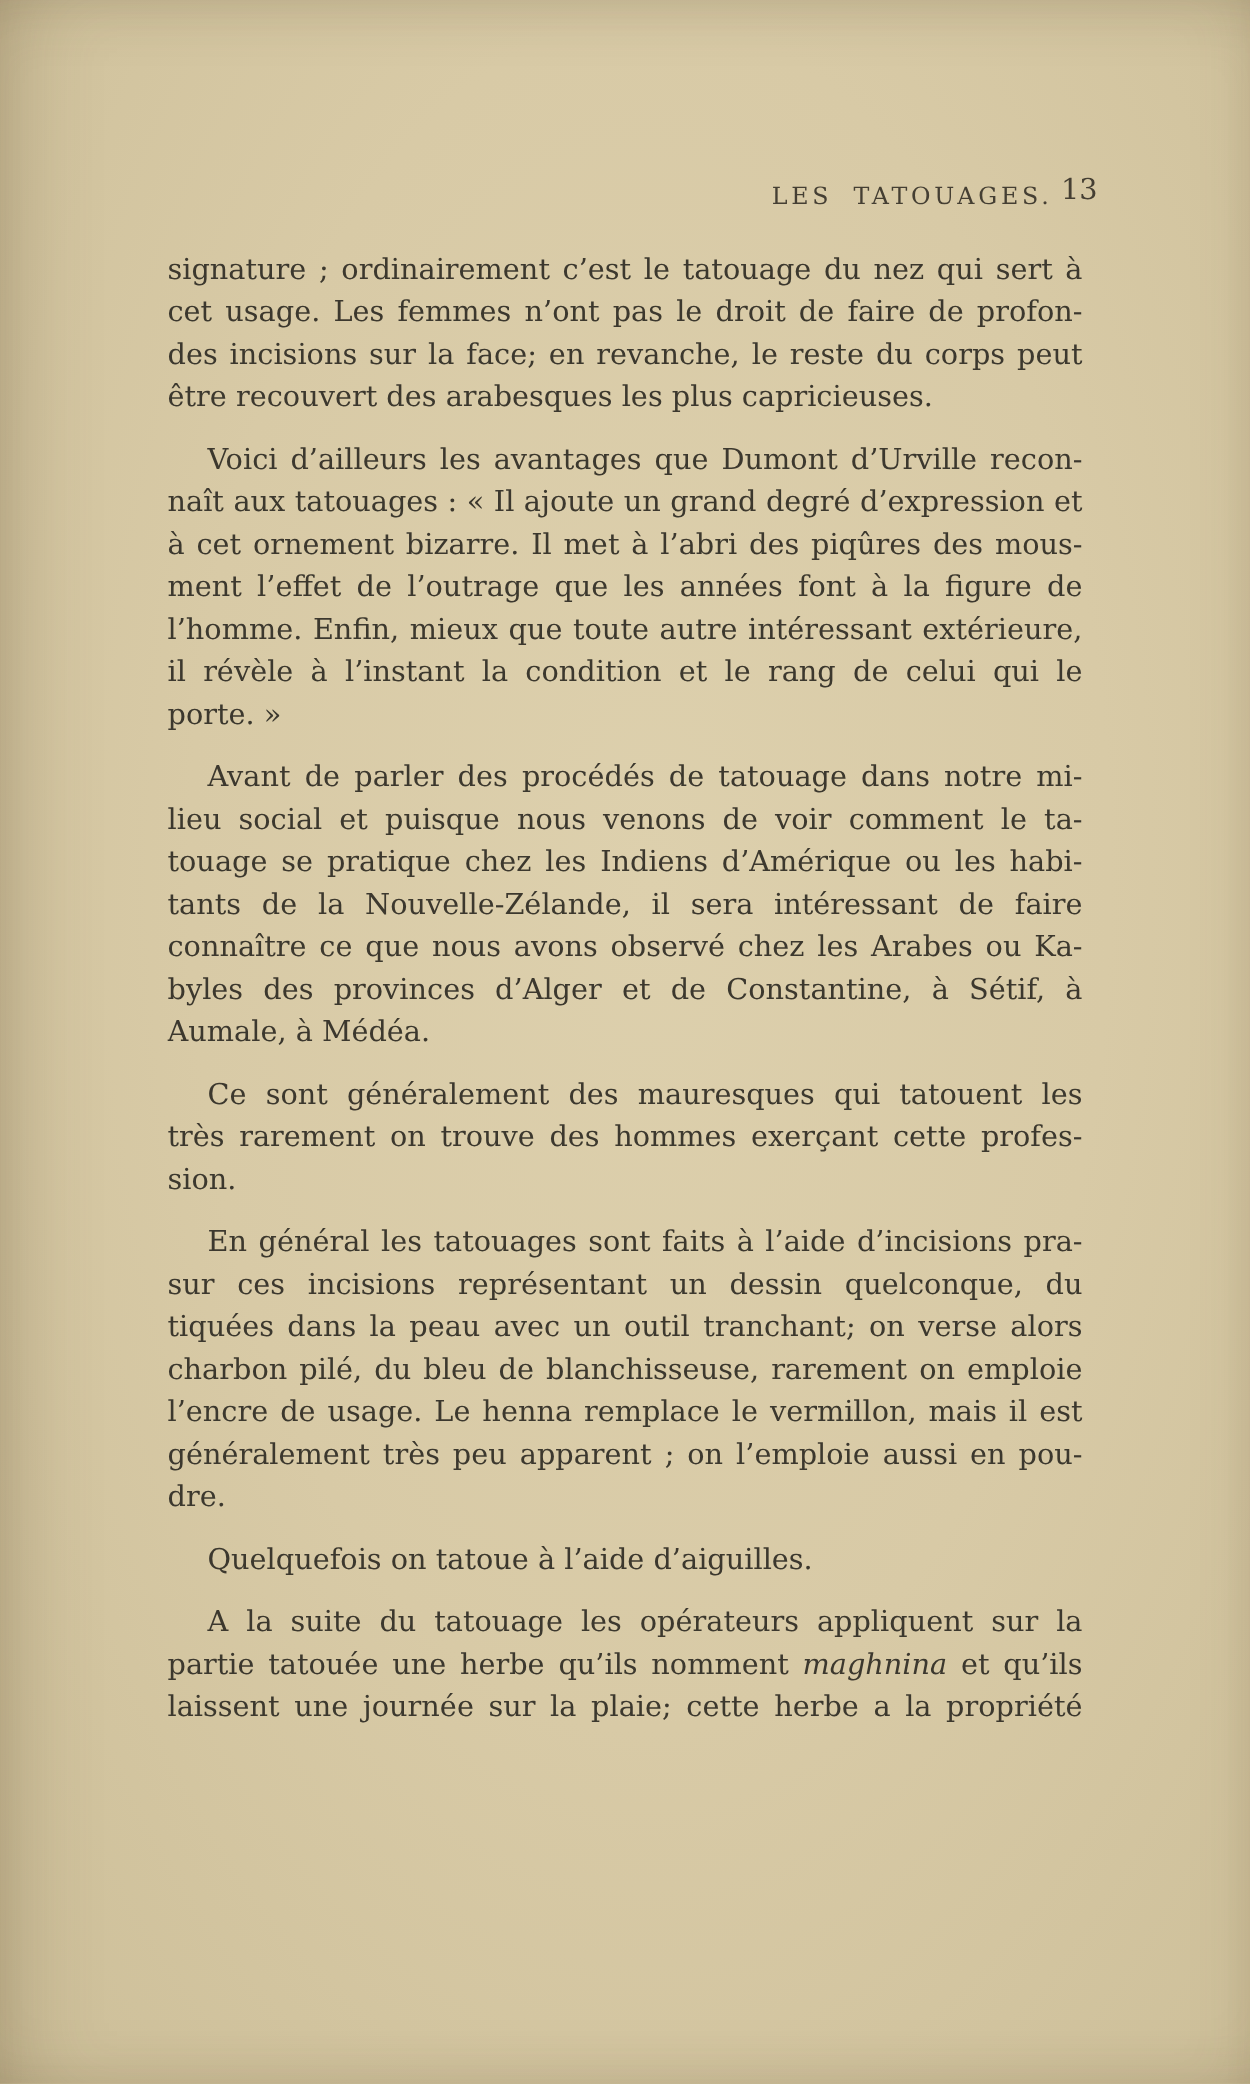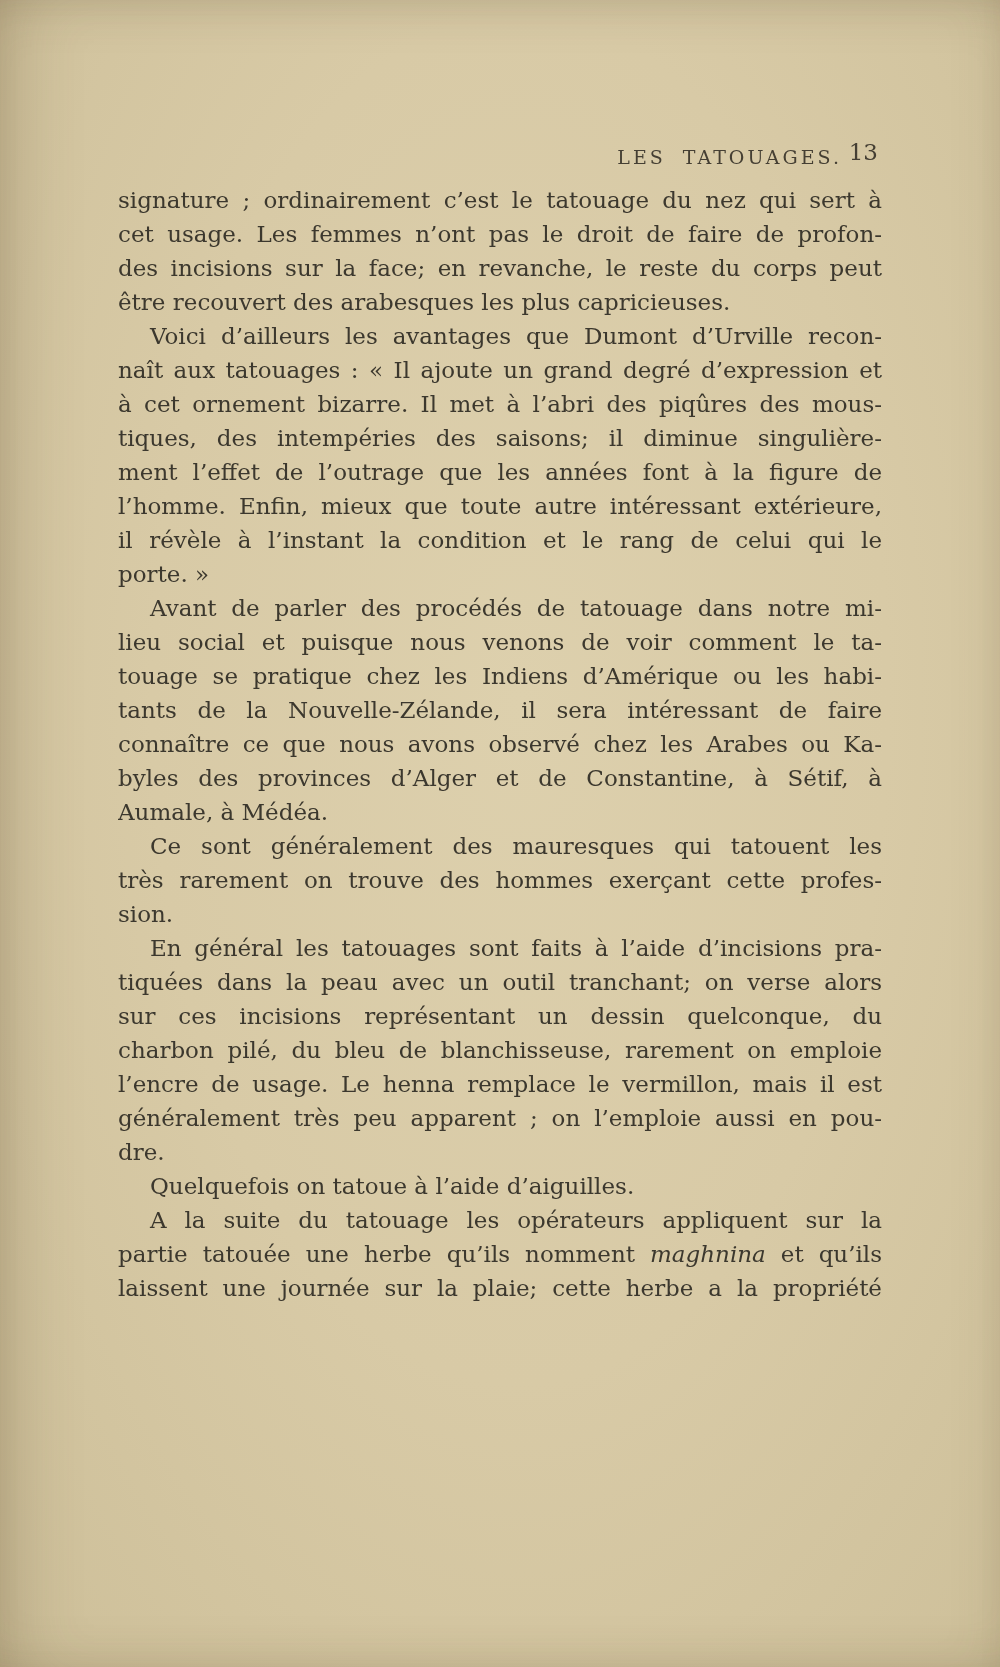--- a/index.html
+++ b/index.html
@@ -47,21 +47,21 @@
     margin-left: 48px;
   }
   .body-text {
     position: absolute;
     left: 118px;
     top: 183px;
     width: 764px;
     font-size: 23px;
     line-height: 34px;
   }
-  .para { margin: 0; padding: 0; }
+  .para { margin: 16px; padding: 0; }
   .line {
     height: 34px;
     overflow: hidden;
     text-align: justify;
     text-align-last: justify;
     white-space: normal;
   }
   .line.indent { text-indent: 32px; }
   .line.no-just {
     text-align: left;
@@ -83,21 +83,20 @@
       <div class="para">
         <div class="line"><span>signature ; ordinairement c’est le tatouage du nez qui sert à</span></div>
         <div class="line"><span>cet usage. Les femmes n’ont pas le droit de faire de profon-</span></div>
         <div class="line"><span>des incisions sur la face; en revanche, le reste du corps peut</span></div>
         <div class="line no-just"><span>être recouvert des arabesques les plus capricieuses.</span></div>
       </div>
       <div class="para">
         <div class="line indent"><span>Voici d’ailleurs les avantages que Dumont d’Urville recon-</span></div>
         <div class="line"><span>naît aux tatouages : « Il ajoute un grand degré d’expression et</span></div>
         <div class="line"><span>à cet ornement bizarre. Il met à l’abri des piqûres des mous-</span></div>
-        <div class="line"><span>tiques, des intempéries des saisons; il diminue singulière-</span></div>
         <div class="line"><span>ment l’effet de l’outrage que les années font à la figure de</span></div>
         <div class="line"><span>l’homme. Enfin, mieux que toute autre intéressant extérieure,</span></div>
         <div class="line"><span>il révèle à l’instant la condition et le rang de celui qui le</span></div>
         <div class="line no-just"><span>porte. »</span></div>
       </div>
       <div class="para">
         <div class="line indent"><span>Avant de parler des procédés de tatouage dans notre mi-</span></div>
         <div class="line"><span>lieu social et puisque nous venons de voir comment le ta-</span></div>
         <div class="line"><span>touage se pratique chez les Indiens d’Amérique ou les habi-</span></div>
         <div class="line"><span>tants de la Nouvelle-Zélande, il sera intéressant de faire</span></div>
@@ -105,22 +104,22 @@
         <div class="line"><span>byles des provinces d’Alger et de Constantine, à Sétif, à</span></div>
         <div class="line no-just"><span>Aumale, à Médéa.</span></div>
       </div>
       <div class="para">
         <div class="line indent"><span>Ce sont généralement des mauresques qui tatouent les</span></div>
         <div class="line"><span>très rarement on trouve des hommes exerçant cette profes-</span></div>
         <div class="line no-just"><span>sion.</span></div>
       </div>
       <div class="para">
         <div class="line indent"><span>En général les tatouages sont faits à l’aide d’incisions pra-</span></div>
+        <div class="line"><span>sur ces incisions représentant un dessin quelconque, du</span></div>
         <div class="line"><span>tiquées dans la peau avec un outil tranchant; on verse alors</span></div>
-        <div class="line"><span>sur ces incisions représentant un dessin quelconque, du</span></div>
         <div class="line"><span>charbon pilé, du bleu de blanchisseuse, rarement on emploie</span></div>
         <div class="line"><span>l’encre de usage. Le henna remplace le vermillon, mais il est</span></div>
         <div class="line"><span>généralement très peu apparent ; on l’emploie aussi en pou-</span></div>
         <div class="line no-just"><span>dre.</span></div>
       </div>
       <div class="para">
         <div class="line indent no-just"><span>Quelquefois on tatoue à l’aide d’aiguilles.</span></div>
       </div>
       <div class="para">
         <div class="line indent"><span>A la suite du tatouage les opérateurs appliquent sur la</span></div>

